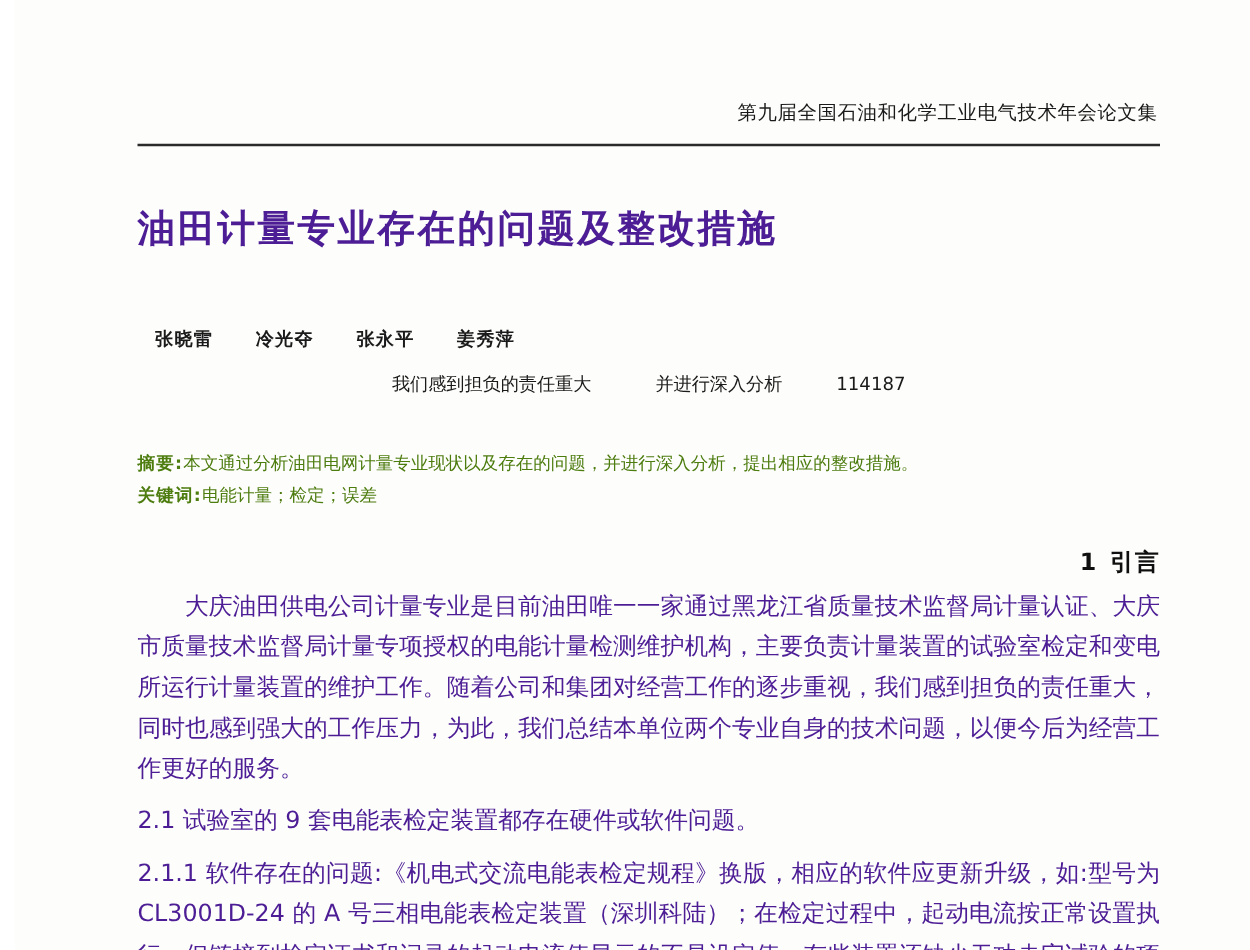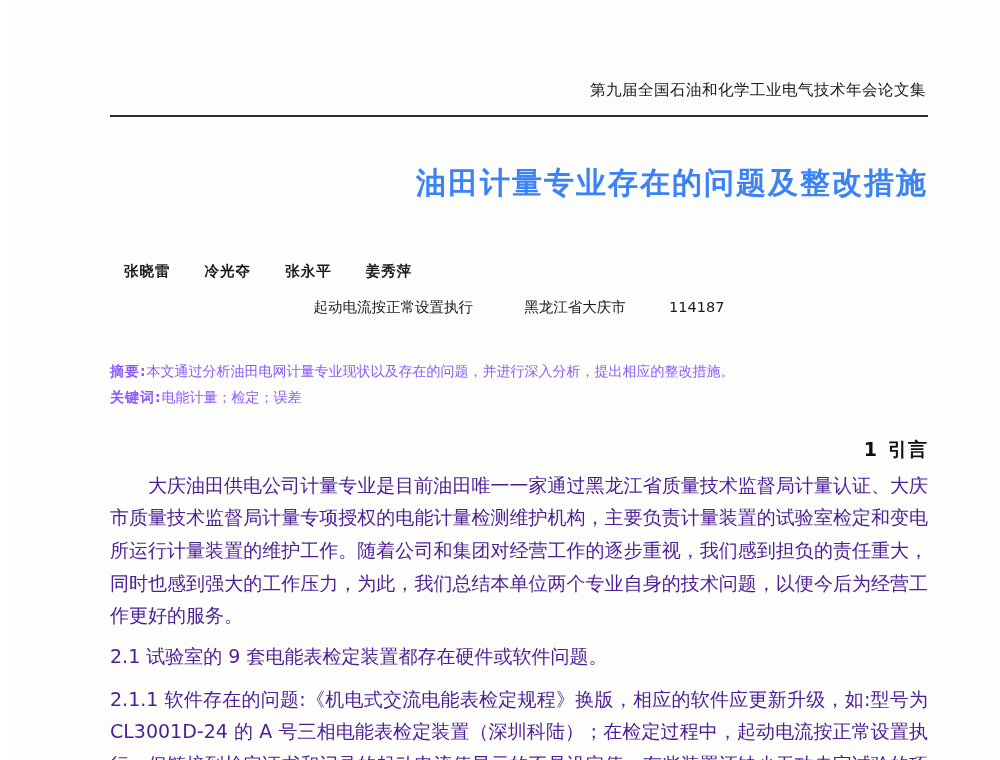--- a/index.html
+++ b/index.html
@@ -41,26 +41,26 @@
   }
   .header-rule {
     border-top: 2px solid #2a2a2a;
     margin-top: 8px;
     margin-bottom: 0;
     width: 100%;
   }
 
   
   .doc-title {
-    text-align: right;
+    text-align: left;
     font-family: "DejaVu Serif", serif;
     font-weight: bold;
     font-size: 30px;
     letter-spacing: 2px;
-    color: #3b82f6;
+    color: #4c1d95;
     margin-top: 46px;
     margin-bottom: 0;
   }
 
   
   .authors {
     text-align: left;
     font-size: 14.5px;
     font-weight: bold;
     letter-spacing: 1px;
@@ -81,21 +81,21 @@
     display: inline-block;
   }
   .affiliation .gap-lg { display: inline-block; width: 42px; }
   .affiliation .gap-sm { display: inline-block; width: 34px; }
 
   
   .abstract-block {
     margin-top: 42px;
     font-size: 14px;
     line-height: 1.85;
-    color: #8b5cf6;
+    color: #4d7c0f;
   }
   .abstract-line, .keywords-line {
     display: block;
     text-align: justify;
   }
   .lead {
     font-weight: bold;
     letter-spacing: 1px;
   }
 
@@ -146,23 +146,23 @@
     <h1 class="doc-title">油田计量专业存在的问题及整改措施</h1>
 
     <div class="authors">
       <span class="name">张晓雷</span>
       <span class="name">冷光夺</span>
       <span class="name">张永平</span>
       <span class="name">姜秀萍</span>
     </div>
 
     <div class="affiliation">
-      <span class="seg">起动电流按正常设置执行</span>
+      <span class="seg">我们感到担负的责任重大</span>
       <span class="gap-lg"></span>
-      <span class="seg">黑龙江省大庆市</span>
+      <span class="seg">并进行深入分析</span>
       <span class="gap-sm"></span>
       <span class="seg">114187</span>
     </div>
 
     <div class="abstract-block">
       <div class="abstract-line">
         <span class="lead">摘要:</span><span>本文通过分析油田电网计量专业现状以及存在的问题，并进行深入分析，提出相应的整改措施。</span>
       </div>
       <div class="keywords-line">
         <span class="lead">关键词:</span><span>电能计量；检定；误差</span>

